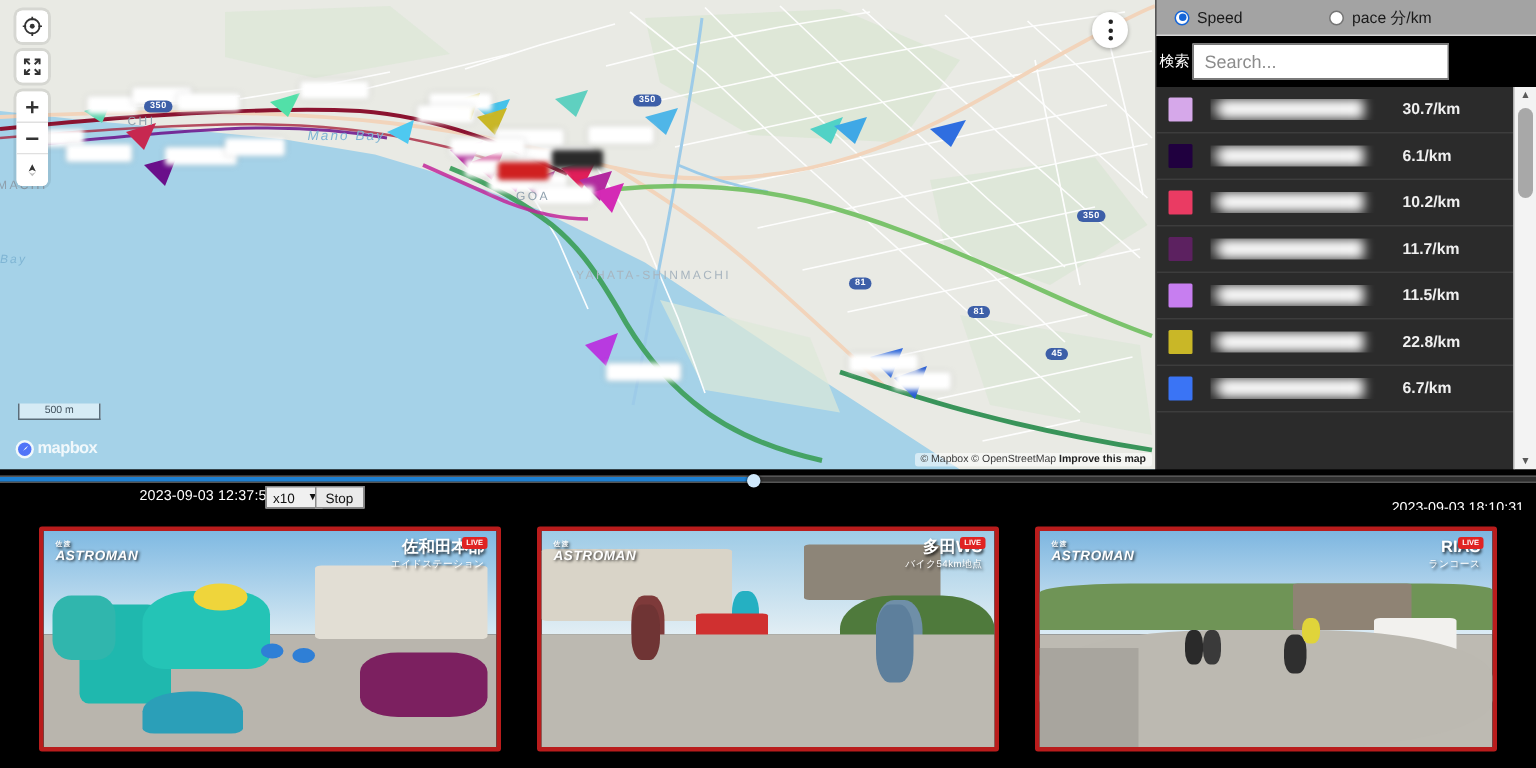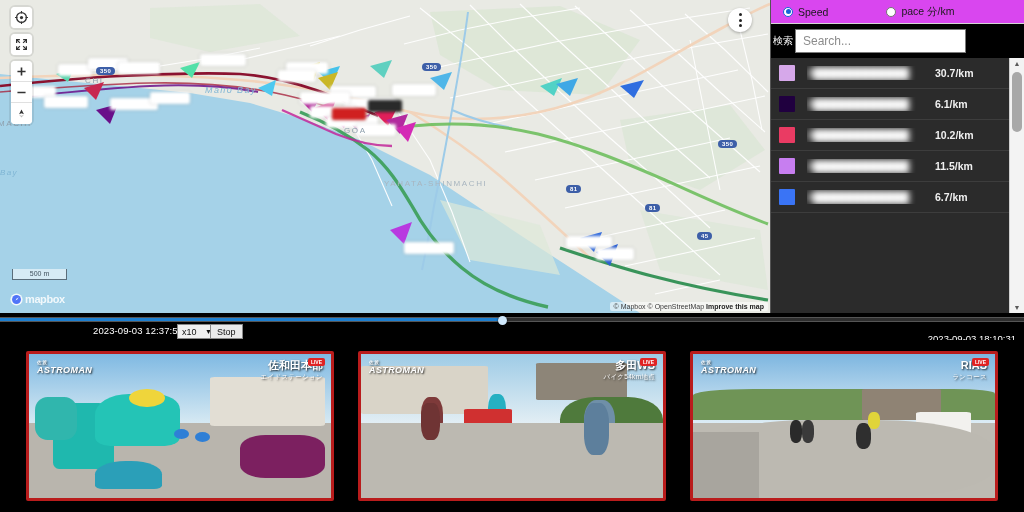--- a/index.html
+++ b/index.html
@@ -77,21 +77,21 @@
   }
   #attribution b { font-weight:bold; color:#222; }
 
   
   #side-panel {
     position:absolute; left:770px; top:0; width:254px; height:313px;
     background:#2b2b2b; border-left:1px solid #555;
     display:flex; flex-direction:column;
   }
   #mode-bar {
-    height:24px; background:#d946ef; display:flex; align-items:center;
+    height:24px; background:#a3a3a3; display:flex; align-items:center;
     padding-left:12px; gap:0; border-bottom:1px solid #d6d6d6; flex:none;
     position:relative; z-index:4;
   }
   .radio-opt { display:flex; align-items:center; gap:5px; cursor:pointer; font-size:10.5px; color:#1a1a1a;}
   .radio-opt:first-child { margin-right:58px; }
   .radio-dot {
     width:10px; height:10px; border-radius:50%; border:1.3px solid #757575;
     background:#fff; display:flex; align-items:center; justify-content:center; flex:none;
   }
   .radio-dot.on { border-color:#1565d8; }
@@ -445,25 +445,39 @@
             <div class="row-val">6.1/km</div>
           </div>
           <div class="row">
             <div class="swatch" style="background: rgb(234, 59, 99);"></div>
             <div class="row-name">
               <span class="blurtext">3████████████</span>
             </div>
             <div class="row-val">10.2/km</div>
           </div>
           <div class="row">
+            <div class="swatch" style="background: rgb(92, 33, 96);"></div>
+            <div class="row-name">
+              <span class="blurtext">3████████████</span>
+            </div>
+            <div class="row-val">11.7/km</div>
+          </div>
+          <div class="row">
             <div class="swatch" style="background: rgb(199, 126, 240);"></div>
             <div class="row-name">
               <span class="blurtext">3████████████</span>
             </div>
             <div class="row-val">11.5/km</div>
+          </div>
+          <div class="row">
+            <div class="swatch" style="background: rgb(201, 183, 39);"></div>
+            <div class="row-name">
+              <span class="blurtext">3████████████</span>
+            </div>
+            <div class="row-val">22.8/km</div>
           </div>
           <div class="row">
             <div class="swatch" style="background: rgb(58, 116, 245);"></div>
             <div class="row-name">
               <span class="blurtext">3████████████</span>
             </div>
             <div class="row-val">6.7/km</div>
           </div>
         </div>
       <div id="panel-scroll">

